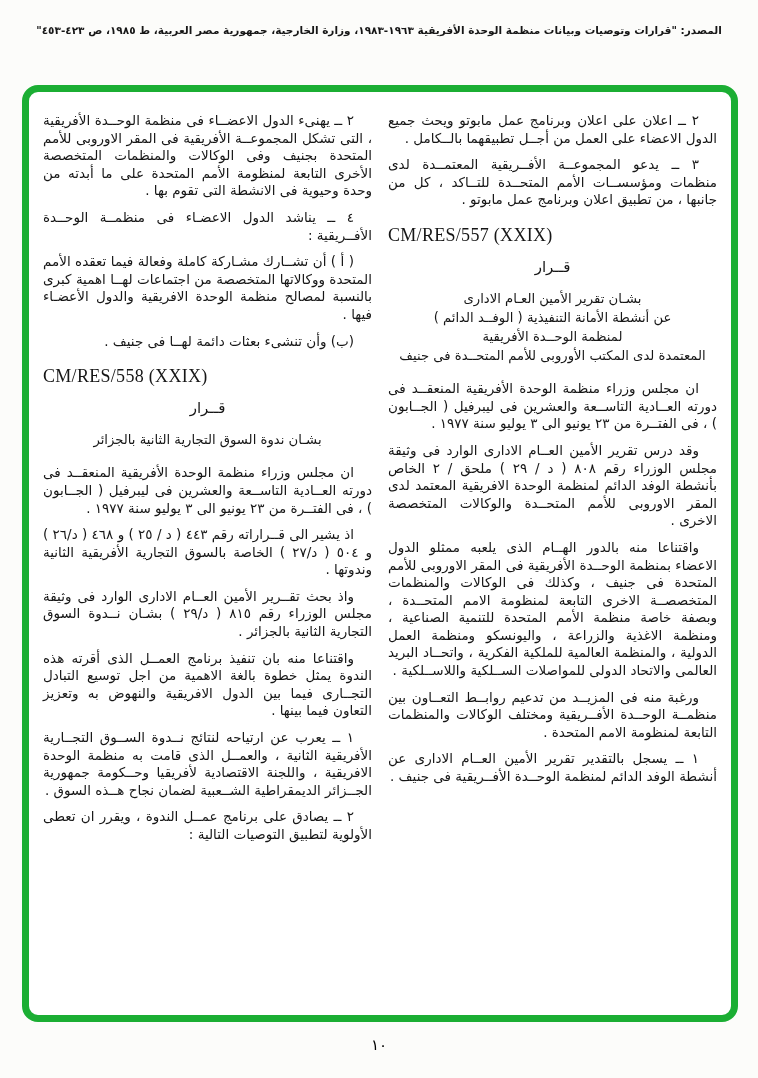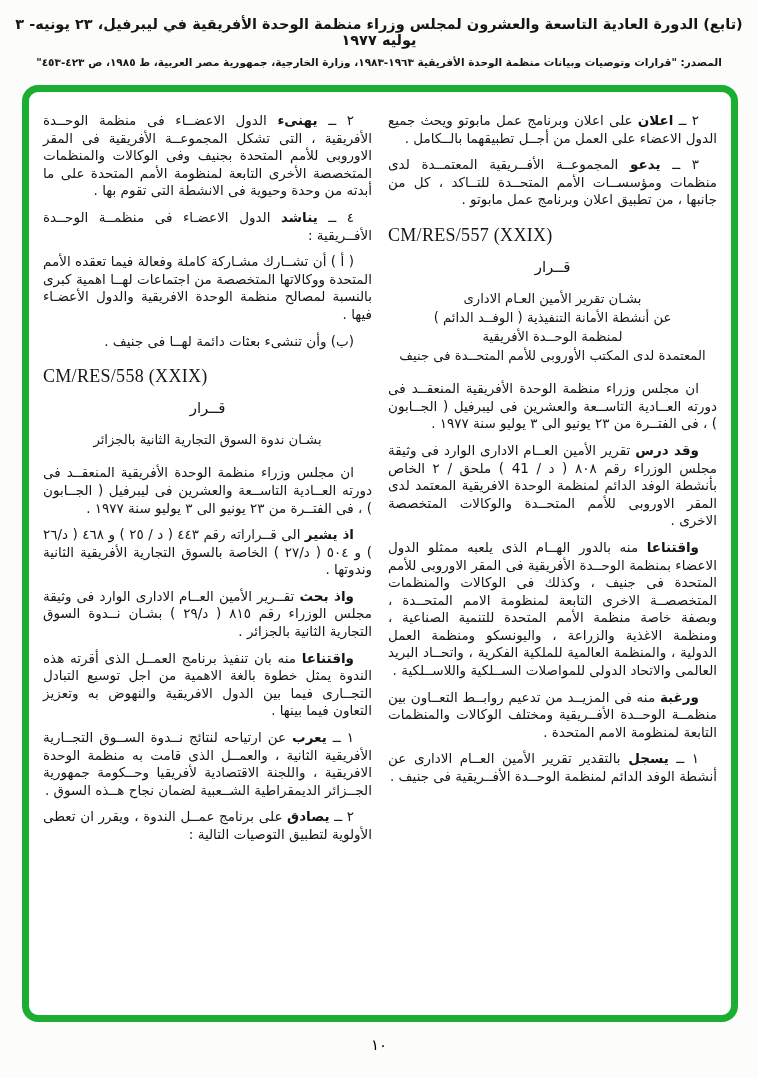--- a/index.html
+++ b/index.html
@@ -21,21 +21,21 @@
     border:7px solid #1bae33;border-radius:16px;
     padding:20px 14px 0 14px;
     overflow:hidden;background:#fff;
   }
   .cols{display:flex;gap:16px;direction:rtl;height:100%;}
   .col{
     flex:1;direction:rtl;text-align:justify;
     font-size:13.5px;line-height:17.6px;
   }
   .col p{margin:0 0 9px 0;text-indent:18px;}
-  b{font-weight:bold;}
+  b{font-weight:normal;}
   .code{
     direction:ltr;text-align:left;
     font-family:"Liberation Serif",serif;
     font-size:18px;letter-spacing:.3px;
     margin:18px 0 14px 0;
   }
   .qarar{
     text-align:center;font-weight:normal;font-size:15px;
     margin:0 0 13px 0;
   }
@@ -46,42 +46,41 @@
   }
   .pageno{
     position:absolute;top:1036px;left:0;right:0;
     text-align:center;font-size:15px;color:#000000;
   }
 </style>
 </head>
 <body>
 
 <div class="header">
-  <div class="header-line1">(تابع) الدورة العادية التاسعة والعشرون لمجلس وزراء منظمة الوحدة الأفريقية في ليبرفيل، ٢٣ يونيه- ٣ يوليه ١٩٧٧</div>
   <div class="header-line2">المصدر: "قرارات وتوصيات وبيانات منظمة الوحدة الأفريقية ١٩٦٣-١٩٨٣، وزارة الخارجية، جمهورية مصر العربية، ط ١٩٨٥، ص ٤٢٣-٤٥٣"</div>
 </div>
 
 <div class="doc-box">
   <div class="cols">
 
     <div class="col">
       <p><span>٢ ــ </span><b>اعلان</b><span> على اعلان وبرنامج عمل مابوتو ويحث جميع الدول الاعضاء على العمل من أجــل تطبيقهما بالــكامل .</span></p>
       <p><span>٣ ــ </span><b>يدعو</b><span> المجموعــة الأفــريقية المعتمــدة لدى منظمات ومؤسســات الأمم المتحــدة للتــاكد ، كل من جانبها ، من تطبيق اعلان وبرنامج عمل مابوتو .</span></p>
 
       <div class="code">CM/RES/557 (XXIX)</div>
       <div class="qarar">قــرار</div>
       <div class="res-title">
         <div>بشـان تقرير الأمين العـام الادارى</div>
         <div>عن أنشطة الأمانة التنفيذية ( الوفــد الدائم )</div>
         <div>لمنظمة الوحــدة الأفريقية</div>
         <div>المعتمدة لدى المكتب الأوروبى للأمم المتحــدة فى جنيف</div>
       </div>
 
       <p><span>ان مجلس وزراء منظمة الوحدة الأفريقية المنعقــد فى دورته العــادية التاســعة والعشرين فى ليبرفيل ( الجــابون ) ، فى الفتــرة من ٢٣ يونيو الى ٣ يوليو سنة ١٩٧٧ .</span></p>
-      <p><b>وقد درس</b><span> تقرير الأمين العــام الادارى الوارد فى وثيقة مجلس الوزراء رقم ٨٠٨ ( د / 41 ) ملحق / ٢ الخاص بأنشطة الوفد الدائم لمنظمة الوحدة الافريقية المعتمد لدى المقر الاوروبى للأمم المتحــدة والوكالات المتخصصة الاخرى .</span></p>
+      <p><b>وقد درس</b><span> تقرير الأمين العــام الادارى الوارد فى وثيقة مجلس الوزراء رقم ٨٠٨ ( د / ٢٩ ) ملحق / ٢ الخاص بأنشطة الوفد الدائم لمنظمة الوحدة الافريقية المعتمد لدى المقر الاوروبى للأمم المتحــدة والوكالات المتخصصة الاخرى .</span></p>
       <p><b>واقتناعا</b><span> منه بالدور الهــام الذى يلعبه ممثلو الدول الاعضاء بمنظمة الوحــدة الأفريقية فى المقر الاوروبى للأمم المتحدة فى جنيف ، وكذلك فى الوكالات والمنظمات المتخصصــة الاخرى التابعة لمنظومة الامم المتحــدة ، وبصفة خاصة منظمة الأمم المتحدة للتنمية الصناعية ، ومنظمة الاغذية والزراعة ، واليونسكو ومنظمة العمل الدولية ، والمنظمة العالمية للملكية الفكرية ، واتحــاد البريد العالمى والاتحاد الدولى للمواصلات الســلكية واللاســلكية .</span></p>
       <p><b>ورغبة</b><span> منه فى المزيــد من تدعيم روابــط التعــاون بين منظمــة الوحــدة الأفــريقية ومختلف الوكالات والمنظمات التابعة لمنظومة الامم المتحدة .</span></p>
       <p><span>١ ــ </span><b>يسجل</b><span> بالتقدير تقرير الأمين العــام الادارى عن أنشطة الوفد الدائم لمنظمة الوحــدة الأفــريقية فى جنيف .</span></p>
     </div>
 
     <div class="col">
       <p><span>٢ ــ </span><b>يهنىء</b><span> الدول الاعضــاء فى منظمة الوحــدة الأفريقية ، التى تشكل المجموعــة الأفريقية فى المقر الاوروبى للأمم المتحدة بجنيف وفى الوكالات والمنظمات المتخصصة الأخرى التابعة لمنظومة الأمم المتحدة على ما أبدته من وحدة وحيوية فى الانشطة التى تقوم بها .</span></p>
       <p><span>٤ ــ </span><b>يناشد</b><span> الدول الاعضـاء فى منظمــة الوحــدة الأفــريقية :</span></p>
       <p><span>( أ ) </span><span>أن تشــارك مشـاركة كاملة وفعالة فيما تعقده الأمم المتحدة ووكالاتها المتخصصة من اجتماعات لهــا اهمية كبرى بالنسبة لمصالح منظمة الوحدة الافريقية والدول الأعضـاء فيها .</span></p>
       <p><span>(ب) </span><span>وأن تنشىء بعثات دائمة لهــا فى جنيف .</span></p>

